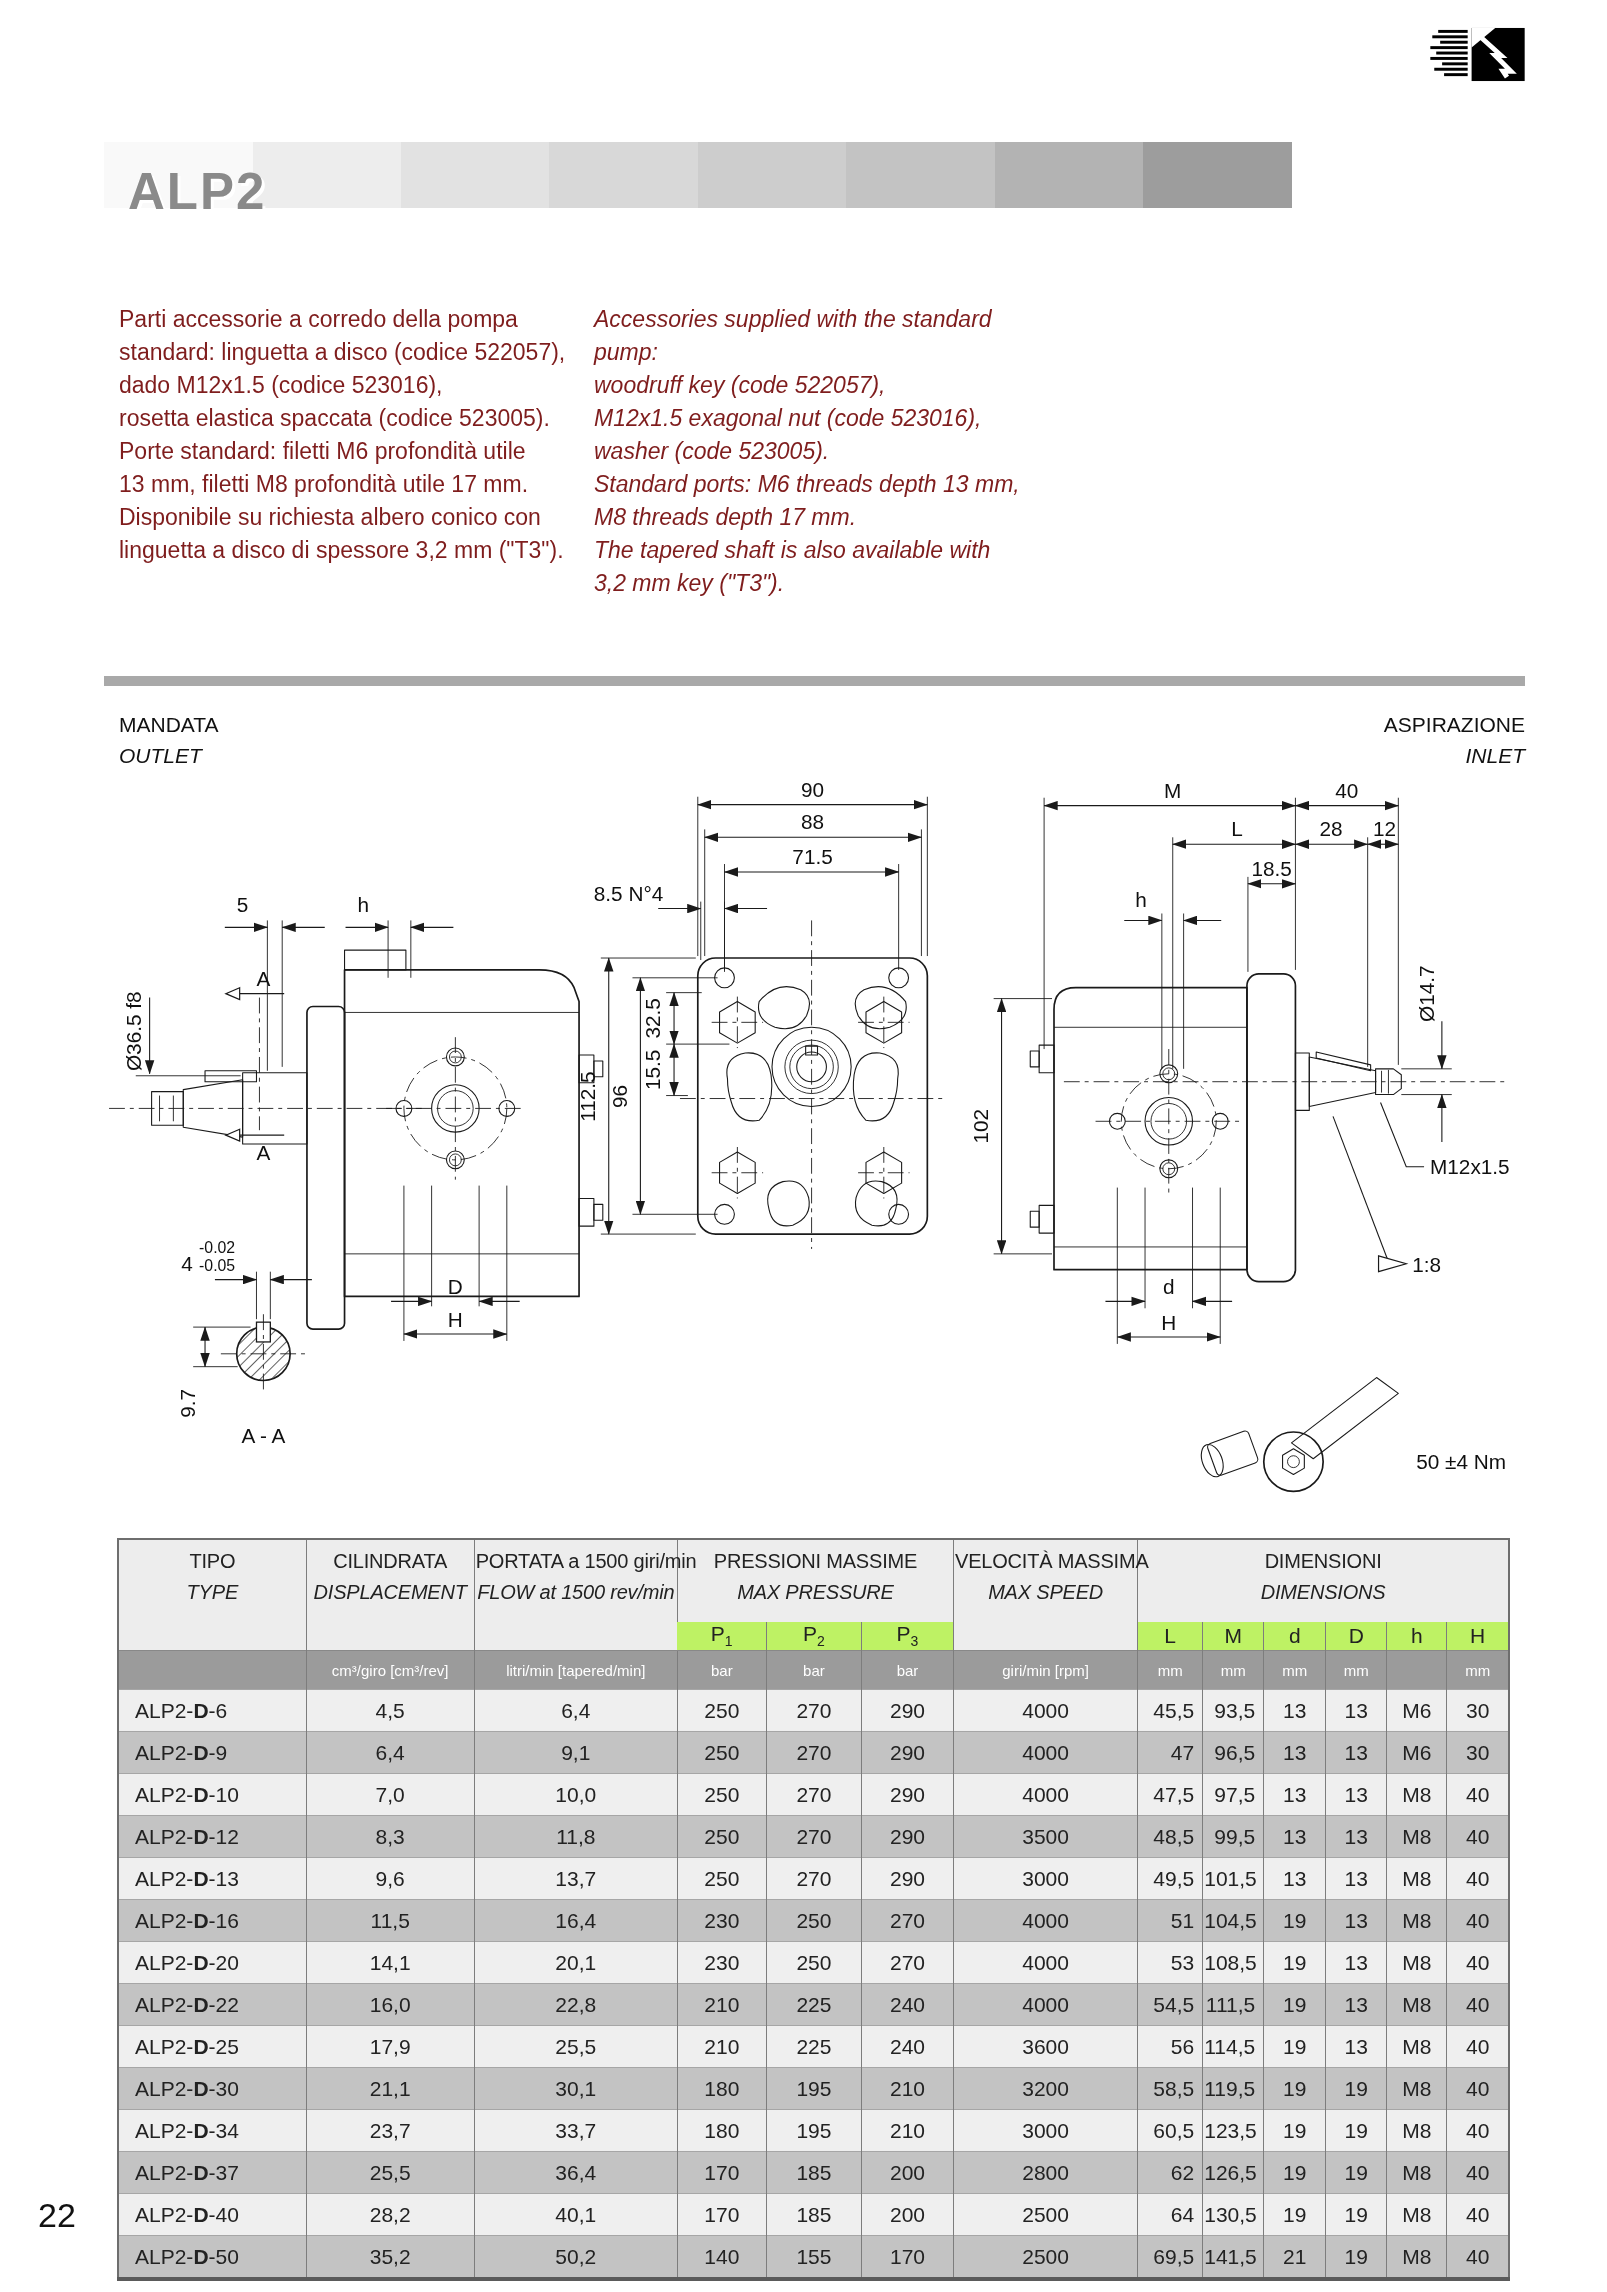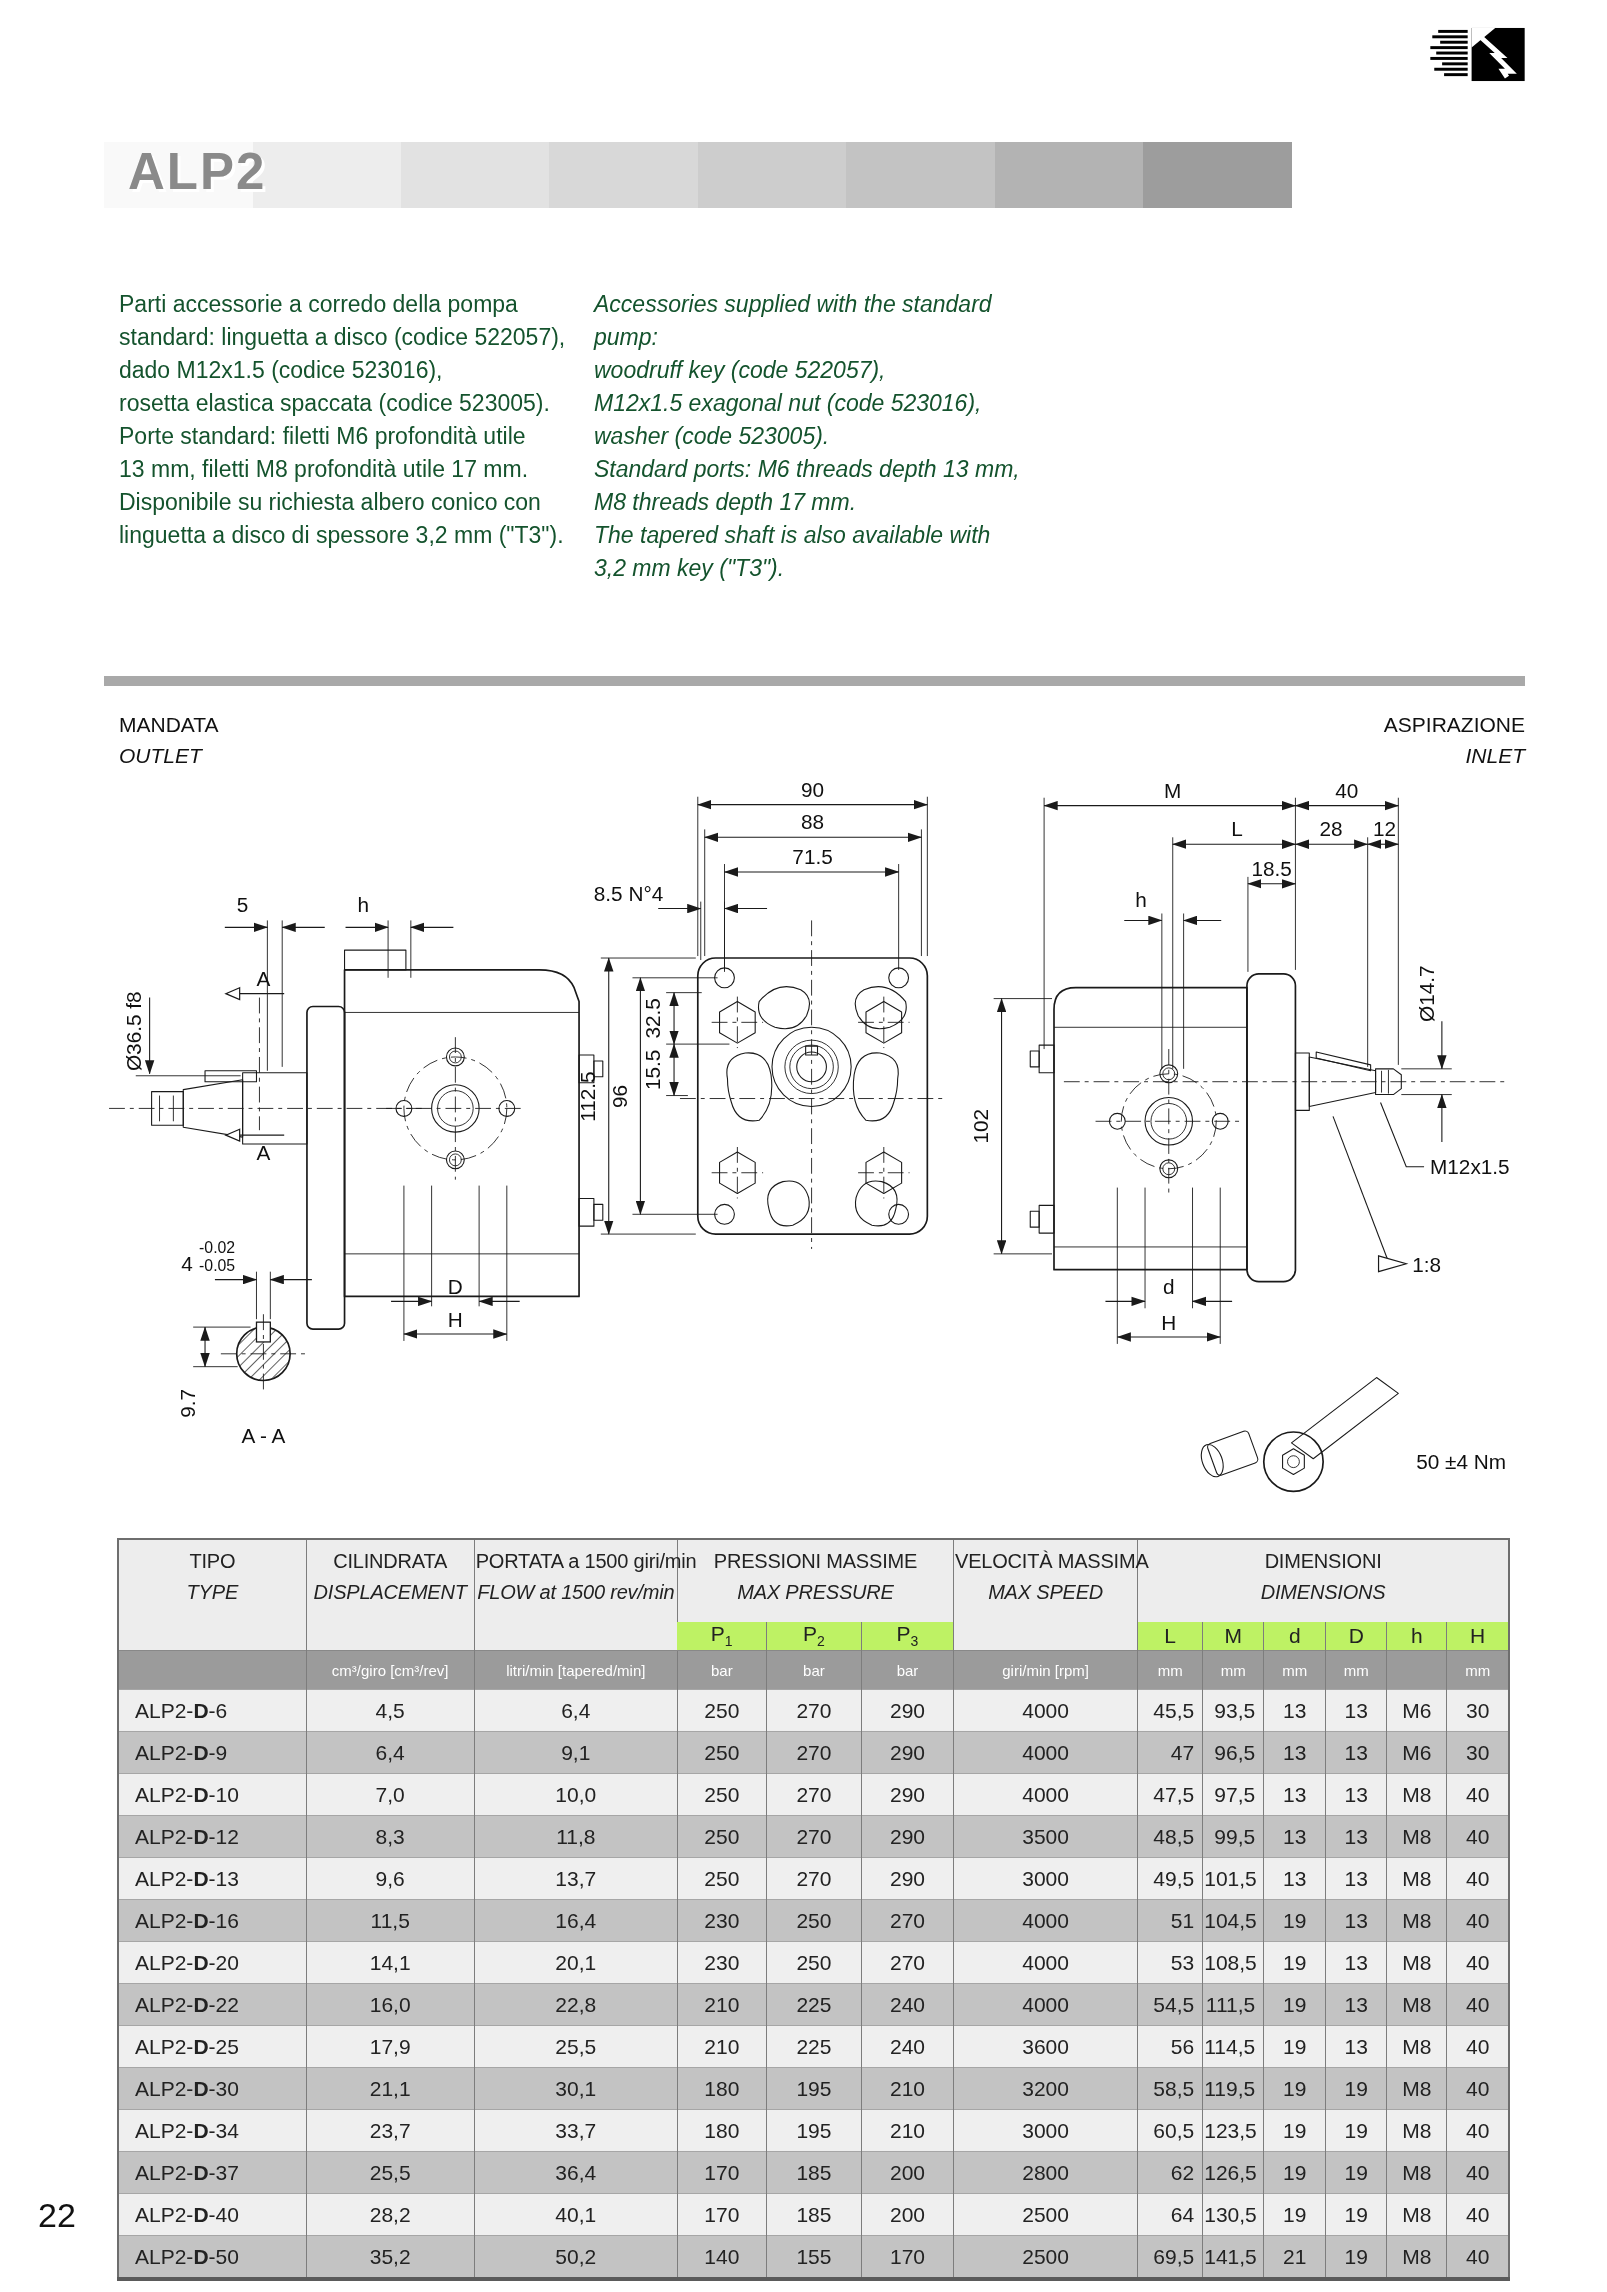--- a/index.html
+++ b/index.html
@@ -13,25 +13,25 @@
   .brand-bold{font-size:37px;font-weight:800;font-style:italic;letter-spacing:-1px;color:#000;}
   .brand-light{font-size:37px;font-weight:300;font-style:italic;letter-spacing:1px;color:#000;}
   .logo-bar{margin-top:2px;background:#000;color:#fff;font-size:15px;font-weight:700;
             font-style:italic;letter-spacing:1.5px;line-height:20px;height:20px;padding-left:6px;}
 
   
   .titleband{position:absolute;left:104px;top:142px;width:1188px;height:66px;
      background:linear-gradient(to right,
        #f9f9f9 0 12.5%, #ededed 12.5% 25%, #e2e2e2 25% 37.5%, #d8d8d8 37.5% 50%,
        #cdcdcd 50% 62.5%, #c3c3c3 62.5% 75%, #b3b3b3 75% 87.5%, #9d9d9d 87.5% 100%);}
-  .page-title{position:absolute;left:24px;top:0;font-size:51px;font-weight:900;
+  .page-title{position:absolute;left:24px;top:20px;font-size:51px;font-weight:900;
      letter-spacing:2px;color:#8a8a8a;text-shadow:3px 3px 0 #ffffff;}
 
   
-  .intro{position:absolute;top:288px;font-size:23px;line-height:33px;white-space:pre-line;color:#14532d;}
+  .intro{position:absolute;top:303px;font-size:23px;line-height:33px;white-space:pre-line;color:#7f1d1d;}
   .intro-it{left:119px;width:475px;}
   .intro-en{left:594px;width:455px;font-style:italic;}
 
   
   .grayline{position:absolute;left:104px;top:676px;width:1421px;height:10px;background:#a9a9a9;}
   .portlabel{position:absolute;top:709px;font-size:21px;line-height:31px;color:#111;}
   .portlabel .en{font-style:italic;}
   .outlet{left:119px;text-align:left;}
   .inlet{right:83px;text-align:right;}
 

